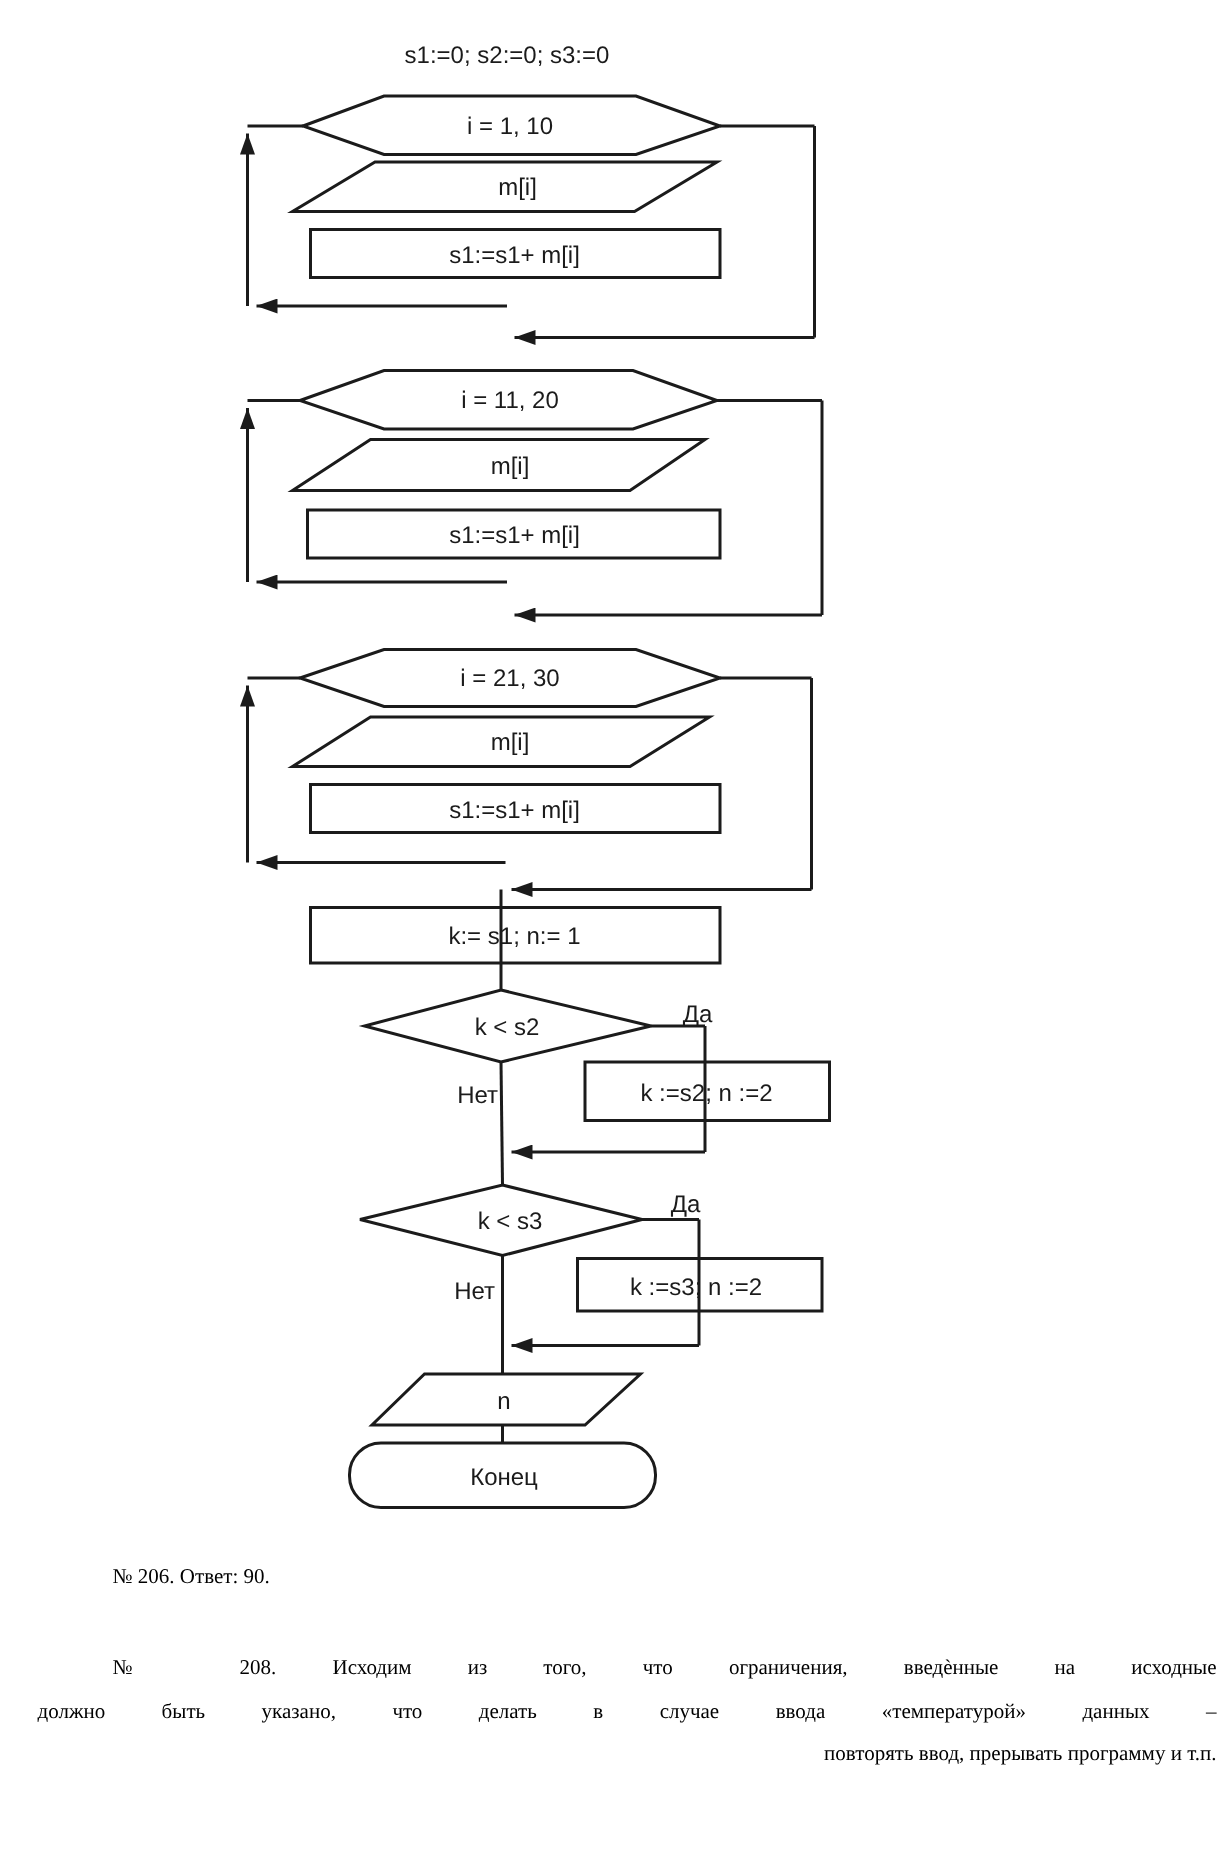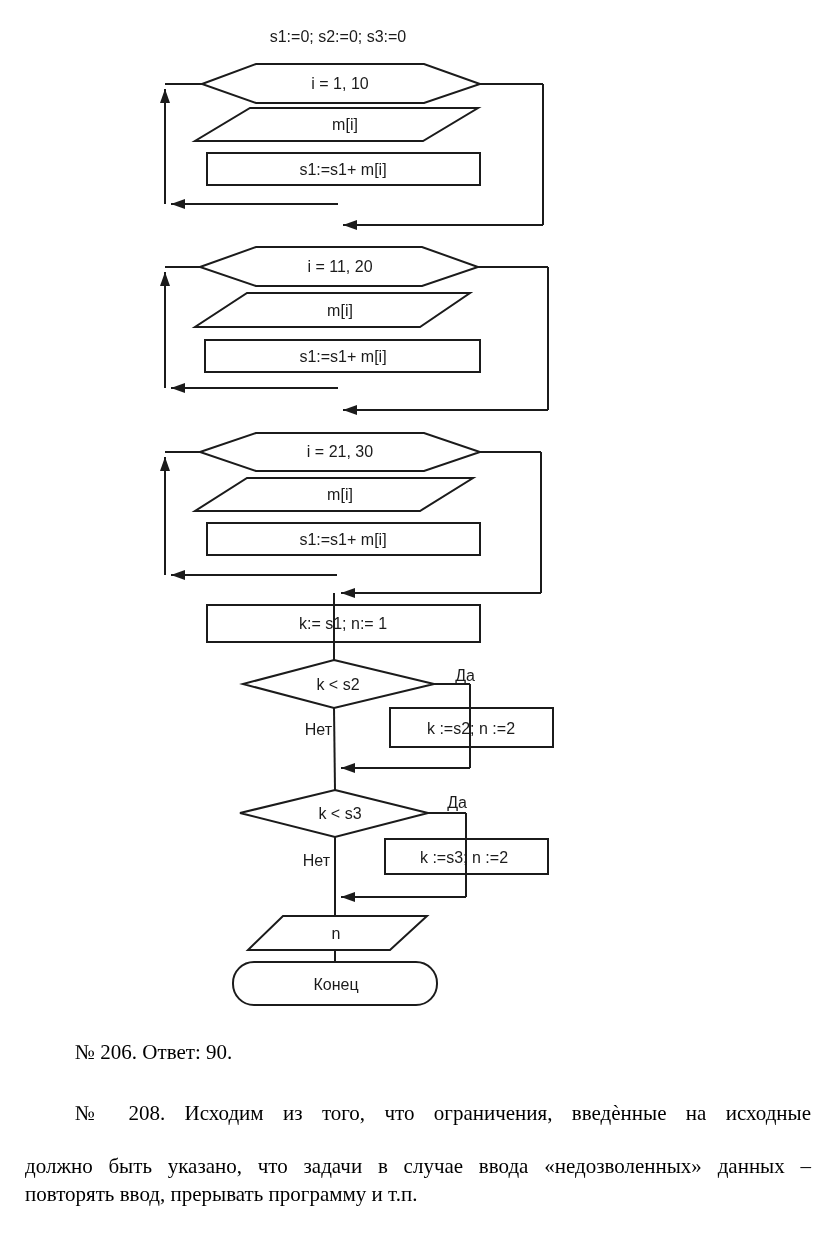--- a/index.html
+++ b/index.html
@@ -5,27 +5,27 @@
   html,body{margin:0;padding:0;background:#ffffff;}
   body{width:816px;height:1246px;position:relative;overflow:hidden;
        font-family:"Liberation Sans",sans-serif;}
   .flow-svg{position:absolute;left:0;top:0;}
   .flow-svg .shape{fill:none;stroke:#1b1b1b;stroke-width:2px;}
   .flow-svg .link{fill:none;stroke:#1b1b1b;stroke-width:2px;}
   .flow-svg text{fill:#1b1b1b;font-size:16px;font-family:"Liberation Sans",sans-serif;}
   .flow-svg text.mid{text-anchor:middle;}
   .flow-svg text.endA{text-anchor:end;}
   .answers{position:absolute;left:25px;top:1038px;width:786px;
-           font-family:"Liberation Serif",serif;font-size:21px;color:#000;
+           font-family:"Liberation Serif",serif;font-size:14px;color:#000;
            line-height:28px;}
   .answers .ans-line{text-indent:50px;white-space:pre-wrap;}
   .para208{margin-top:33px;line-height:28.5px;}
-  .para208 .jline{text-align:justify;text-align-last:justify;margin-top:24px;}
+  .para208 .jline{text-align:justify;text-align-last:justify;}
   .para208 .jline.first{text-indent:50px;}
-  .para208 .lastline{text-align:left;}
+  .para208 .lastline{text-align:right;}
 </style>
 </head>
 <body>
 
 <svg class="flow-svg" width="816" height="1030" viewBox="0 0 816 1030">
   <defs>
     <marker id="arr" viewBox="0 0 14 10" refX="14" refY="5" markerWidth="14" markerHeight="10" markerUnits="userSpaceOnUse" orient="auto">
       <path d="M0,0 L14,5 L0,10 Z" fill="#1b1b1b"></path>
     </marker>
   </defs>
@@ -111,16 +111,16 @@
   <text class="mid" x="336" y="939">n</text>
   <line class="link" x1="335" y1="950" x2="335" y2="962"></line>
   <rect class="shape" x="233" y="962" width="204" height="43" rx="21" ry="21"></rect>
   <text class="mid" x="336" y="990">Конец</text>
 </svg>
 
 <div class="answers">
   <div class="ans-line">№ 206. Ответ: 90.</div>
   <div class="para208">
     <div class="jline first">№ 208. Исходим из того, что ограничения, введѐнные на исходные</div>
-    <div class="jline">должно быть указано, что задачи в случае ввода «недозволенных» данных –</div>
+    <div class="jline">должно быть указано, что делать в случае ввода «температурой» данных –</div>
     <div class="lastline">повторять ввод, прерывать программу и т.п.</div>
   </div>
 </div>
 
 </body></html>

